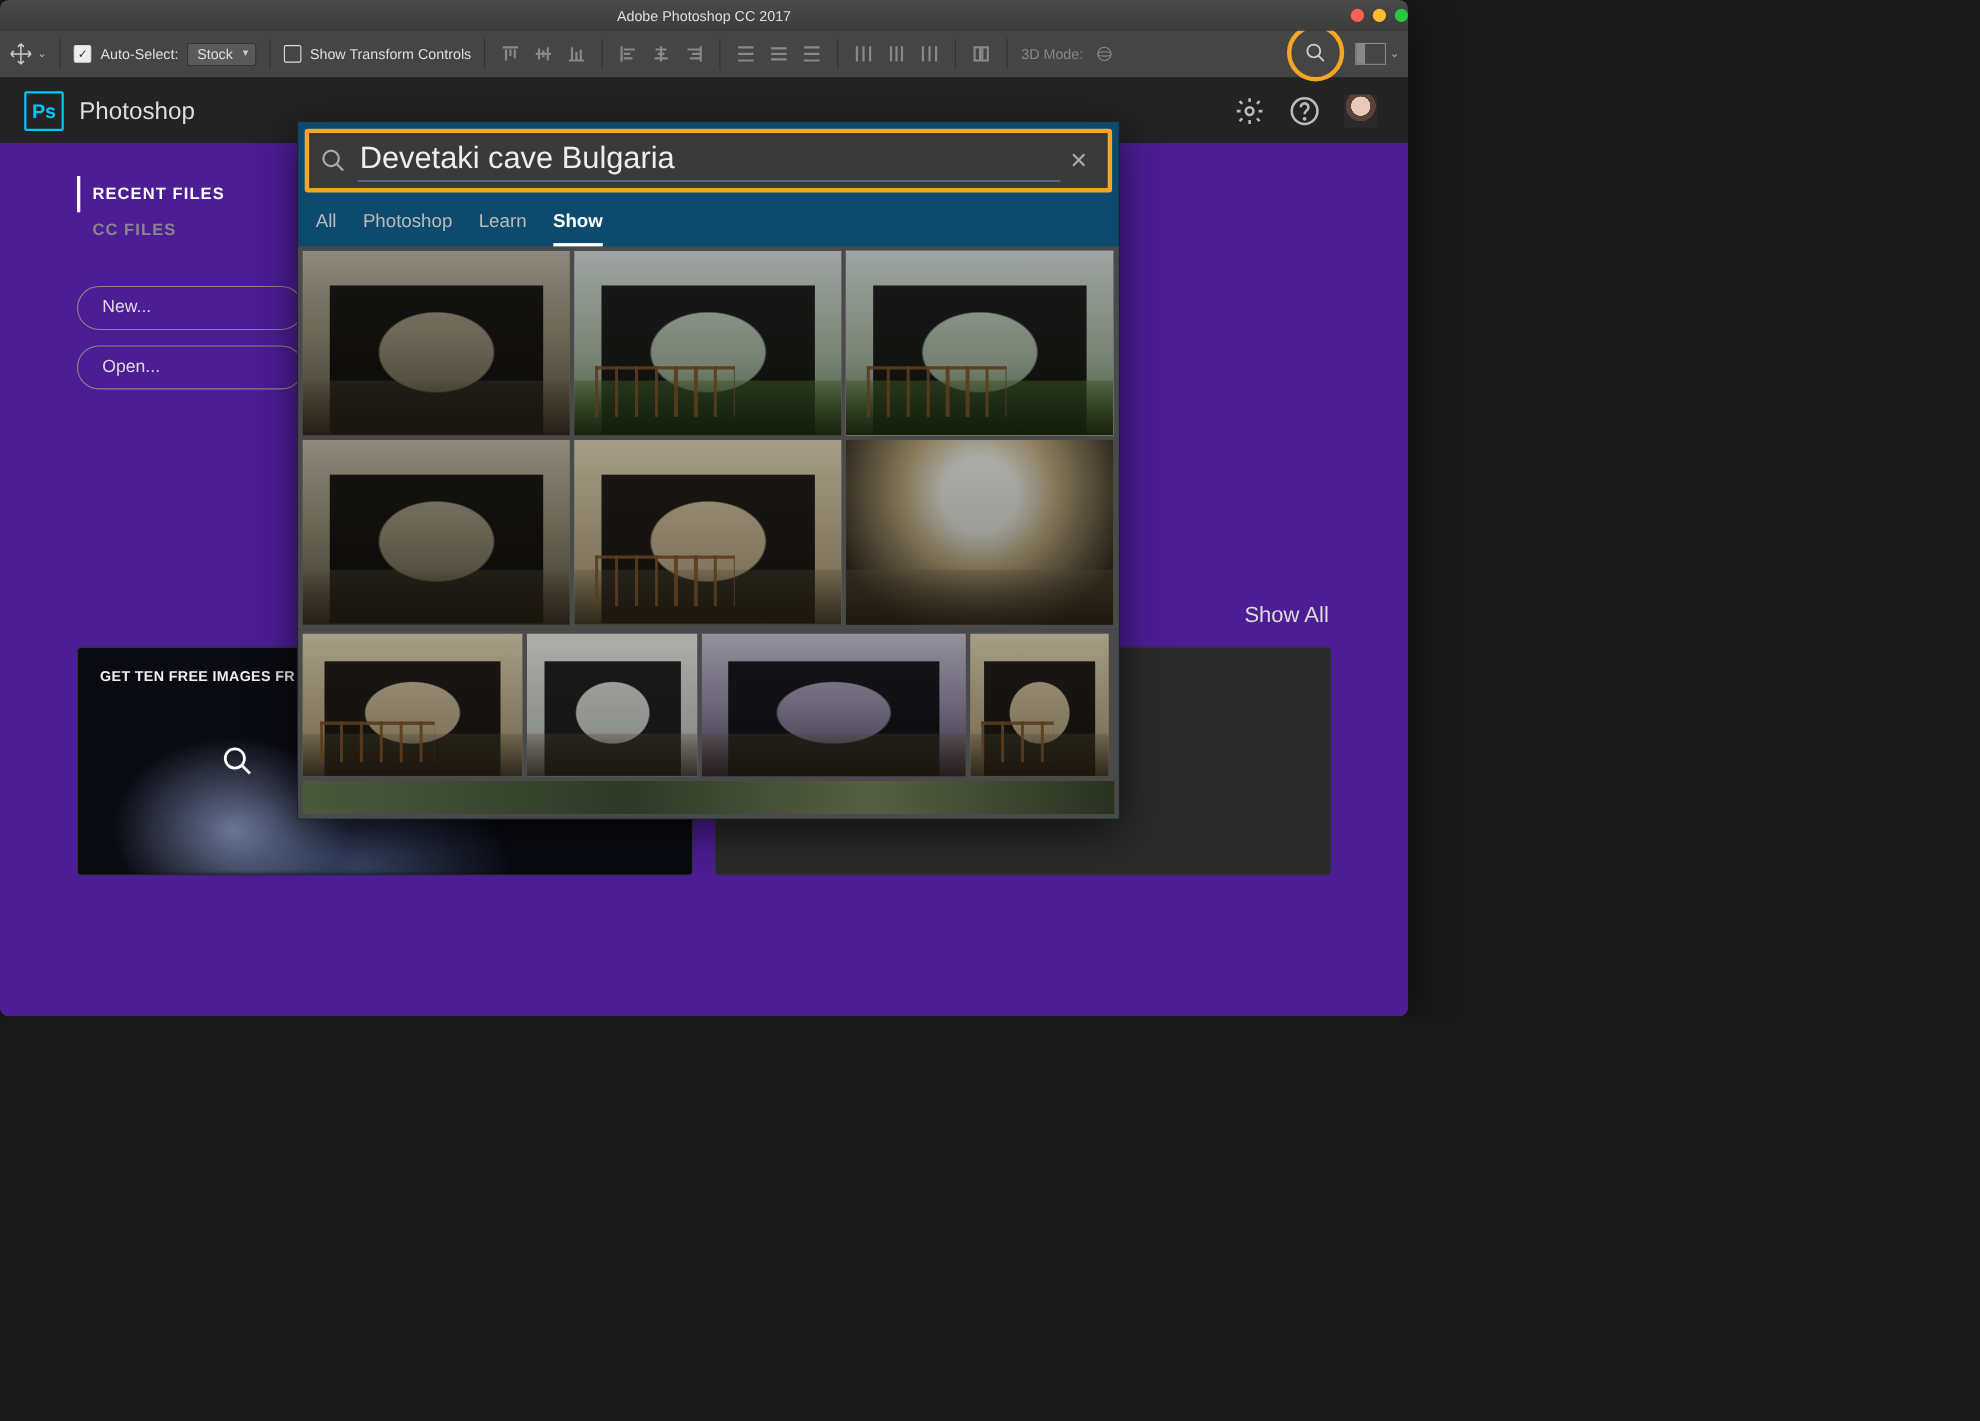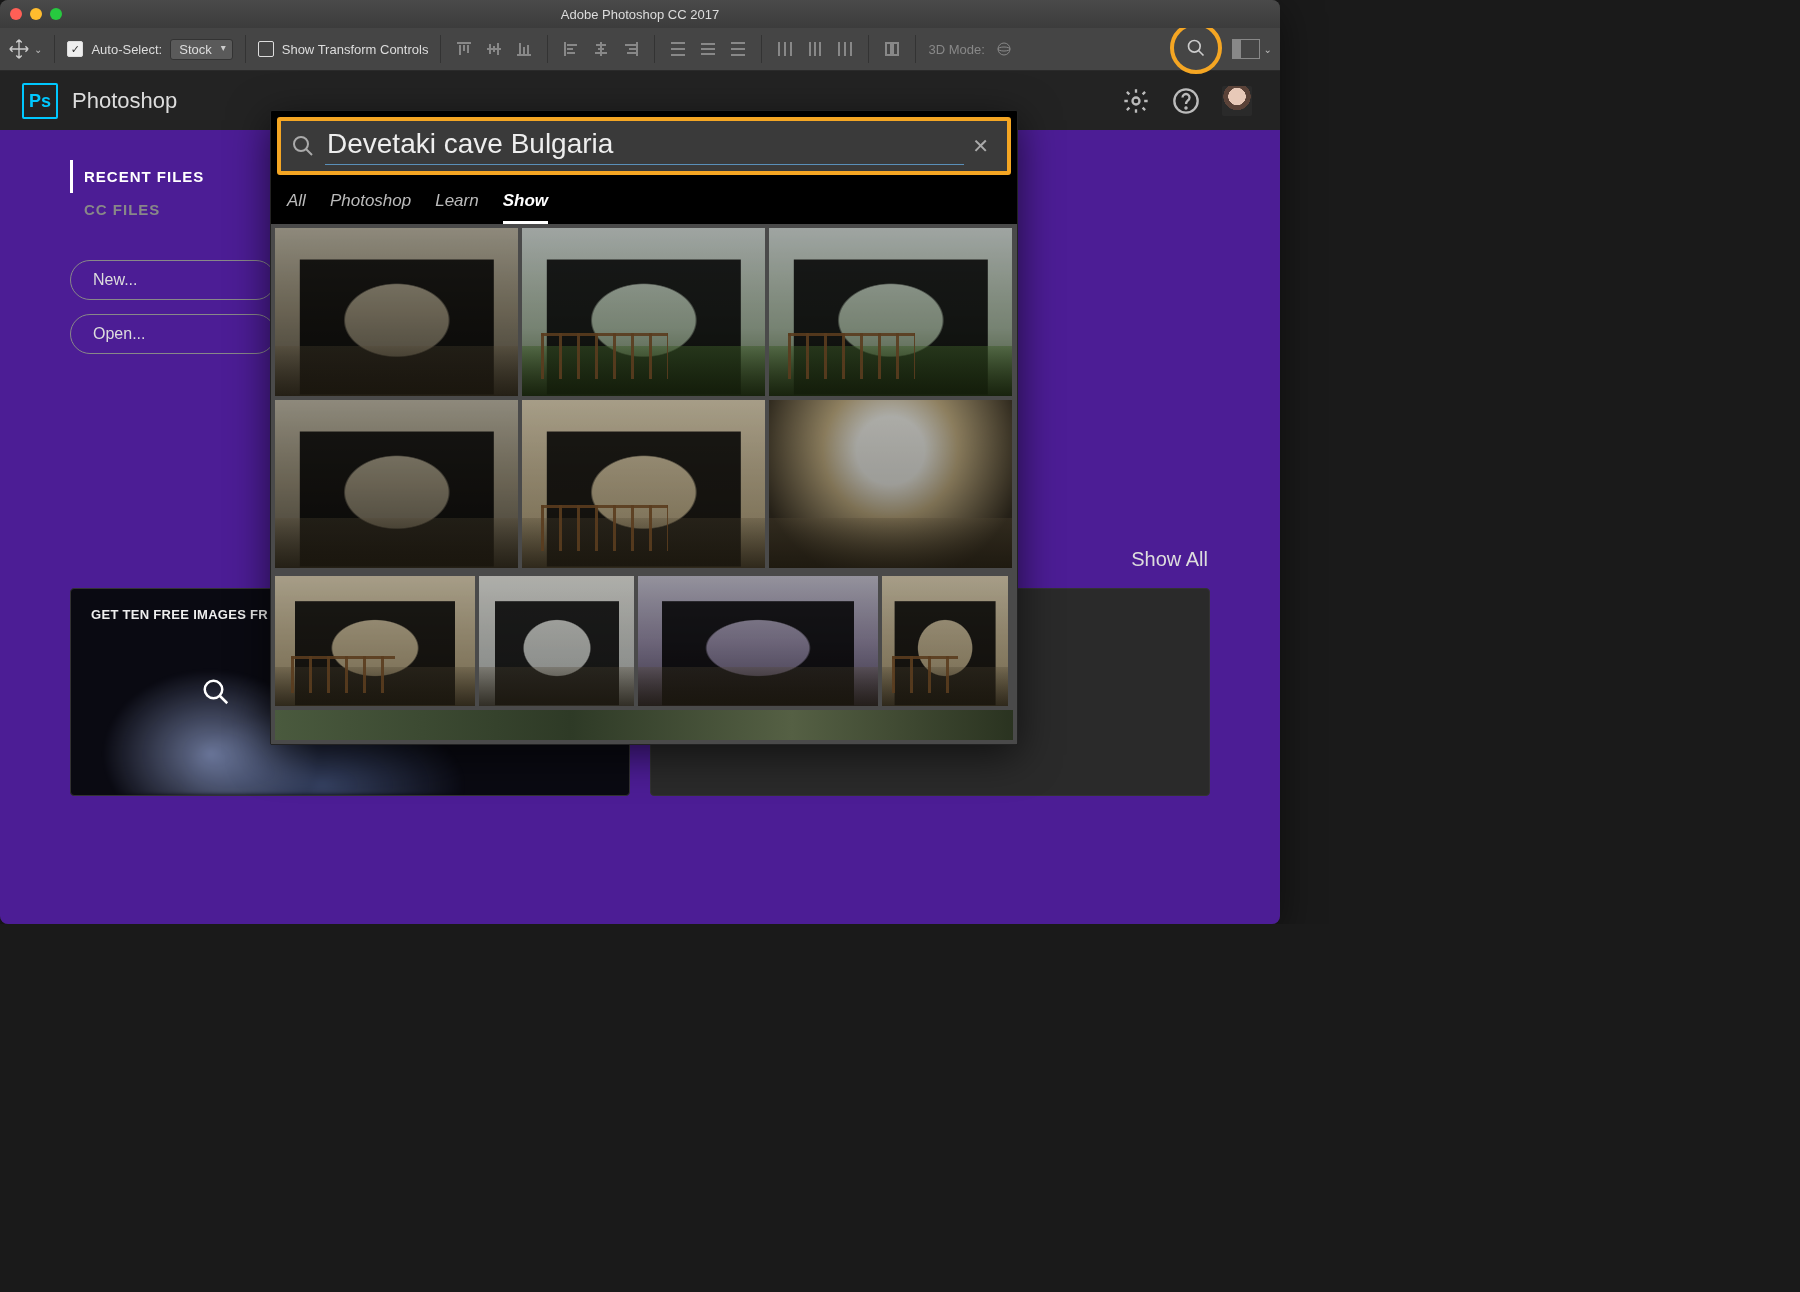--- a/index.html
+++ b/index.html
@@ -1,18 +1,18 @@
 <!DOCTYPE html>
 <html><head>
 <meta charset="utf-8">
 <style>
 html,body{margin:0;padding:0;font-family:-apple-system,"Helvetica Neue",Arial,sans-serif;background:#1a1a1a;color:#ccc;-webkit-font-smoothing:antialiased;}
 .frame{width:1280px;height:924px;position:relative;background:#2a2a2a;border-radius:8px;overflow:hidden;box-shadow:0 10px 40px rgba(0,0,0,.5);}
 
-.titlebar{height:28px;background:linear-gradient(#4a4a4a,#3c3c3c);display:flex;align-items:center;position:relative;}
+.titlebar{height:28px;background:linear-gradient(#4a4a4a,#3c3c3c);display:flex;align-items:center;position:relative;justify-content:flex-end;}
 .traffic{display:flex;gap:8px;margin-left:10px;}
 .traffic span{width:12px;height:12px;border-radius:50%;display:block;}
 .tc-close{background:#ff5f56;}
 .tc-min{background:#ffbd2e;}
 .tc-max{background:#27c93f;}
 .title{position:absolute;left:0;right:0;text-align:center;font-size:13px;color:#ddd;pointer-events:none;}
 
 .optbar{height:42px;background:#454545;display:flex;align-items:center;padding:0 8px;gap:8px;font-size:13px;color:#ddd;border-bottom:1px solid #2a2a2a;}
 .optbar .sep{width:1px;height:28px;background:#333;margin:0 4px;}
 .move-icon{display:flex;align-items:center;gap:4px;}
@@ -49,27 +49,27 @@
 .show-all{position:absolute;right:72px;top:418px;font-size:20px;color:#ddd;}
 .card{flex:1;border:1px solid #333;border-radius:4px;padding:18px 20px;min-height:170px;position:relative;overflow:hidden;}
 .card.dark{background:#0a0a12;}
 .card.shelf{background:#2a2a2a;}
 .card-h{font-size:13px;font-weight:700;color:#eee;letter-spacing:.3px;}
 .smoke{position:absolute;inset:0;background:radial-gradient(ellipse 180px 140px at 25% 80%,rgba(180,200,255,.55),transparent 60%),radial-gradient(ellipse 220px 120px at 45% 95%,rgba(120,150,220,.4),transparent 65%);filter:blur(2px);}
 .card .mag{position:absolute;left:130px;top:88px;}
 .shelf-line{font-size:15px;color:#ccc;line-height:1.5;}
 .shelf-link{color:#fff;font-size:15px;margin-top:26px;display:block;}
 
-.searchpanel{position:absolute;left:270px;top:110px;width:746px;background:#000000;border:1px solid #222;box-shadow:0 10px 40px rgba(0,0,0,.6);border-radius:2px;}
+.searchpanel{position:absolute;left:270px;top:110px;width:746px;background:#0c4a6e;border:1px solid #222;box-shadow:0 10px 40px rgba(0,0,0,.6);border-radius:2px;}
 .search-hl{margin:6px;border:4px solid #f5a623;border-radius:3px;display:flex;align-items:center;background:#3a3a3a;padding:6px 10px;}
 .search-hl svg{width:24px;height:24px;stroke:#aaa;fill:none;}
 .search-input{flex:1;background:transparent;border:none;outline:none;color:#eee;font-size:28px;font-family:inherit;margin-left:10px;border-bottom:1px solid #5a8fb8;padding-bottom:4px;}
 .search-x{font-size:20px;color:#aaa;padding:4px 8px;}
 .tabs{display:flex;gap:24px;padding:10px 16px 0;font-size:17px;color:#bbb;}
-.tab{padding-bottom:10px;font-style:italic;}
+.tab{padding-bottom:10px;}
 .tab.active{color:#fff;border-bottom:3px solid #fff;font-weight:600;}
 .grid{display:flex;flex-wrap:wrap;gap:4px;padding:4px;background:#4a4a4a;}
 .thumb{height:168px;display:flex;align-items:center;justify-content:center;position:relative;overflow:hidden;}
 .thumb.sel{outline:2px solid #fff;outline-offset:-2px;}
 .row4 .thumb{height:130px;}
 
 .cave{width:100%;height:100%;position:relative;}
 .sky{position:absolute;inset:0;}
 .arch{position:absolute;inset:0;}
 .arch::before{content:"";position:absolute;left:50%;top:55%;width:80%;height:80%;transform:translate(-50%,-45%);background:radial-gradient(ellipse 55% 55% at 50% 45%,transparent 0 48%,rgba(0,0,0,.85) 50% 100%);}

